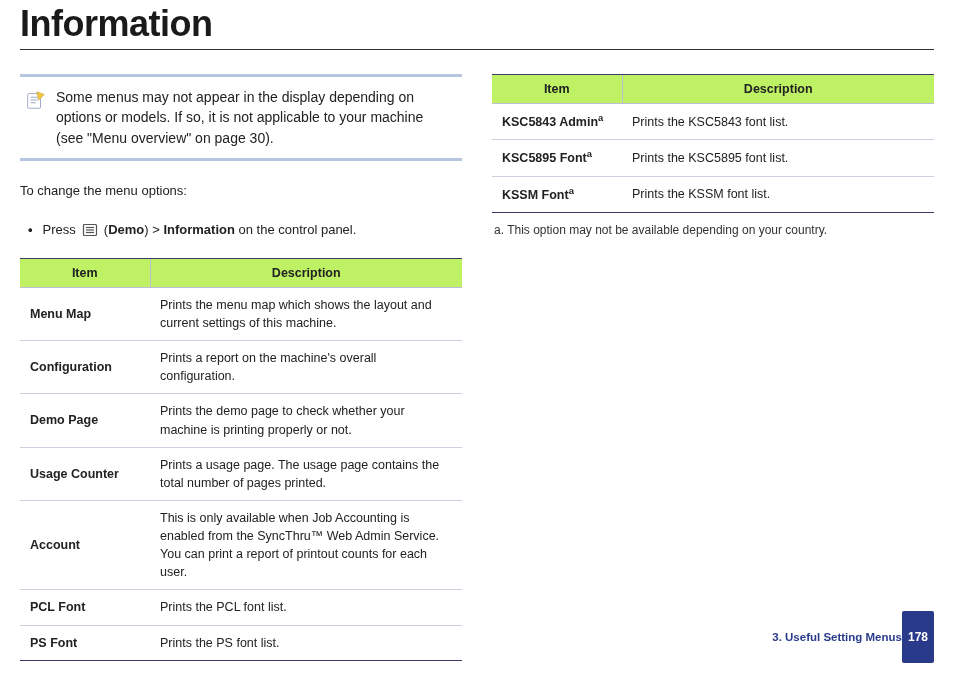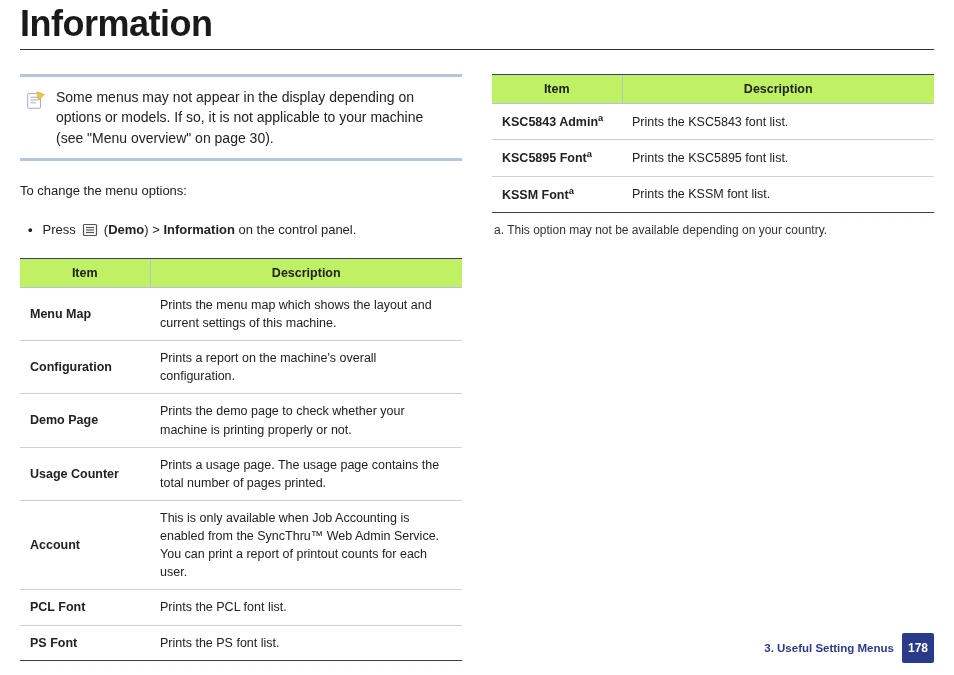--- a/index.html
+++ b/index.html
@@ -81,33 +81,32 @@
     color: #333;
     margin-top: 10px;
     margin-left: 2px;
   }
   .footer {
     position: absolute;
     bottom: 12px;
     right: 20px;
     display: flex;
     align-items: center;
-    gap: 8px;
   }
   .footer .chapter {
     font-size: 11.5px;
     font-weight: 700;
     color: #2a3a8a;
   }
   .footer .pagenum {
     background: #2a3a8a;
     color: #fff;
     font-weight: 700;
     font-size: 12px;
-    padding: 8px 6px;
+    padding: 19px 6px;
     border-radius: 2px;
   }
 </style>
 </head>
 <body>
 
 <h1 class="title">Information</h1>
 <hr class="title-rule">
 
 <div class="columns">

